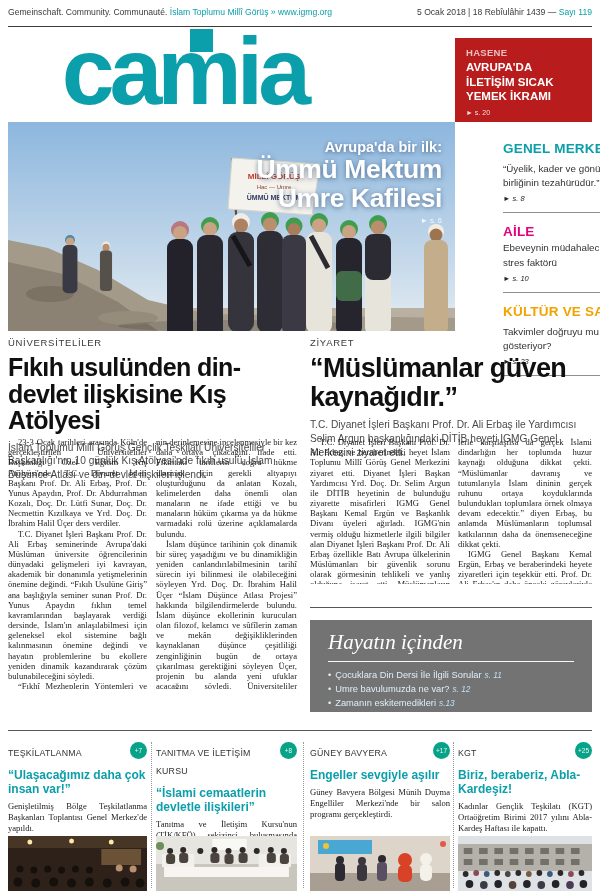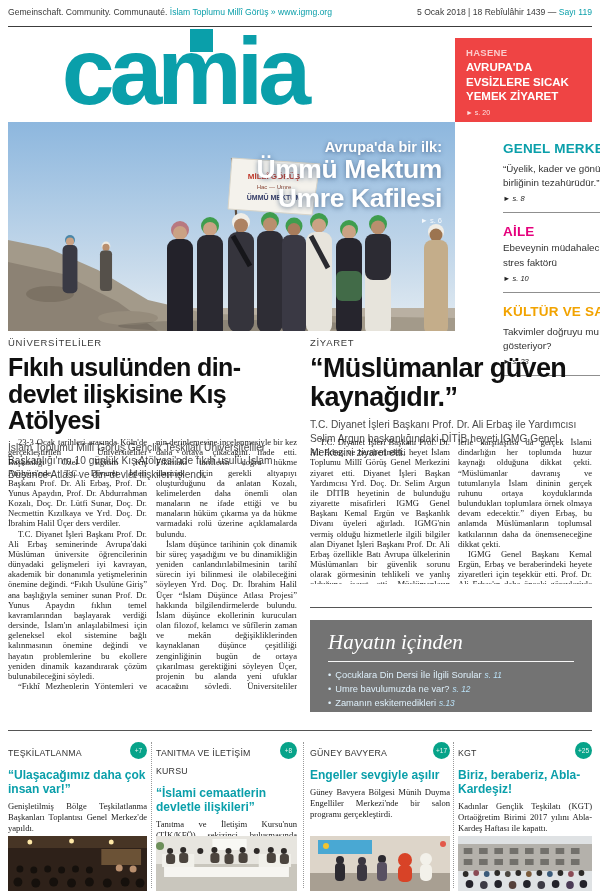--- a/index.html
+++ b/index.html
@@ -11,21 +11,21 @@
           display:flex;justify-content:space-between;white-space:nowrap;}
   .teal{color:#0a9faa;}
   .topbar-rule{position:absolute;left:8px;right:8px;top:26px;border-top:1.3px solid #3c3c3c;}
 
   
   .logo{position:absolute;left:6px;top:24px;width:300px;height:100px;line-height:1;
         font-size:95px;font-weight:bold;letter-spacing:-5px;color:#0a9faa;text-align:right;}
   .logo-dot{position:absolute;left:184px;top:5px;width:23px;height:23px;background:#0a9faa;}
 
   
-  .hasene{position:absolute;left:455px;top:38px;width:137px;height:84px;background:#ef4444;
+  .hasene{position:absolute;left:455px;top:38px;width:137px;height:84px;background:#b91c1c;
           color:#fff;box-sizing:border-box;padding:9px 11px;}
   .hasene .k{font-size:9.5px;font-weight:bold;color:rgba(255,255,255,.72);letter-spacing:.3px;}
   .hasene .t{font-size:11.5px;font-weight:bold;line-height:1.28;margin-top:2px;}
   .hasene .p{font-size:7px;margin-top:5px;color:rgba(255,255,255,.85);}
 
   
   .hero{position:absolute;left:8px;top:122px;width:447px;height:209px;overflow:hidden;background:#bcd2e6;}
   .hero svg{display:block;}
   .hero-text{position:absolute;top:17px;right:13px;text-align:right;color:#fff;}
   .hero-over{font-size:14.5px;font-weight:bold;text-shadow:0 1px 4px rgba(30,60,100,.65);}
@@ -106,21 +106,21 @@
   </div>
   <div class="topbar-rule"></div>
 
   <div class="logo">
     <span>camia</span>
     <span class="logo-dot"></span>
   </div>
 
   <div class="hasene">
     <div class="k">HASENE</div>
-    <div class="t">AVRUPA'DA EVSİZLERE SICAK YEMEK ZİYARET</div>
+    <div class="t">AVRUPA'DA İLETİŞİM SICAK YEMEK İKRAMI</div>
     <div class="p">► s. 20</div>
   </div>
 
   <div class="hero">
     <svg width="447" height="209" viewBox="0 0 447 209">
       <defs>
         <linearGradient id="sky" x1="0" y1="0" x2="0" y2="1">
           <stop offset="0" stop-color="#8db7de"></stop>
           <stop offset="0.65" stop-color="#c4d8ea"></stop>
           <stop offset="1" stop-color="#e4ecf2"></stop>

